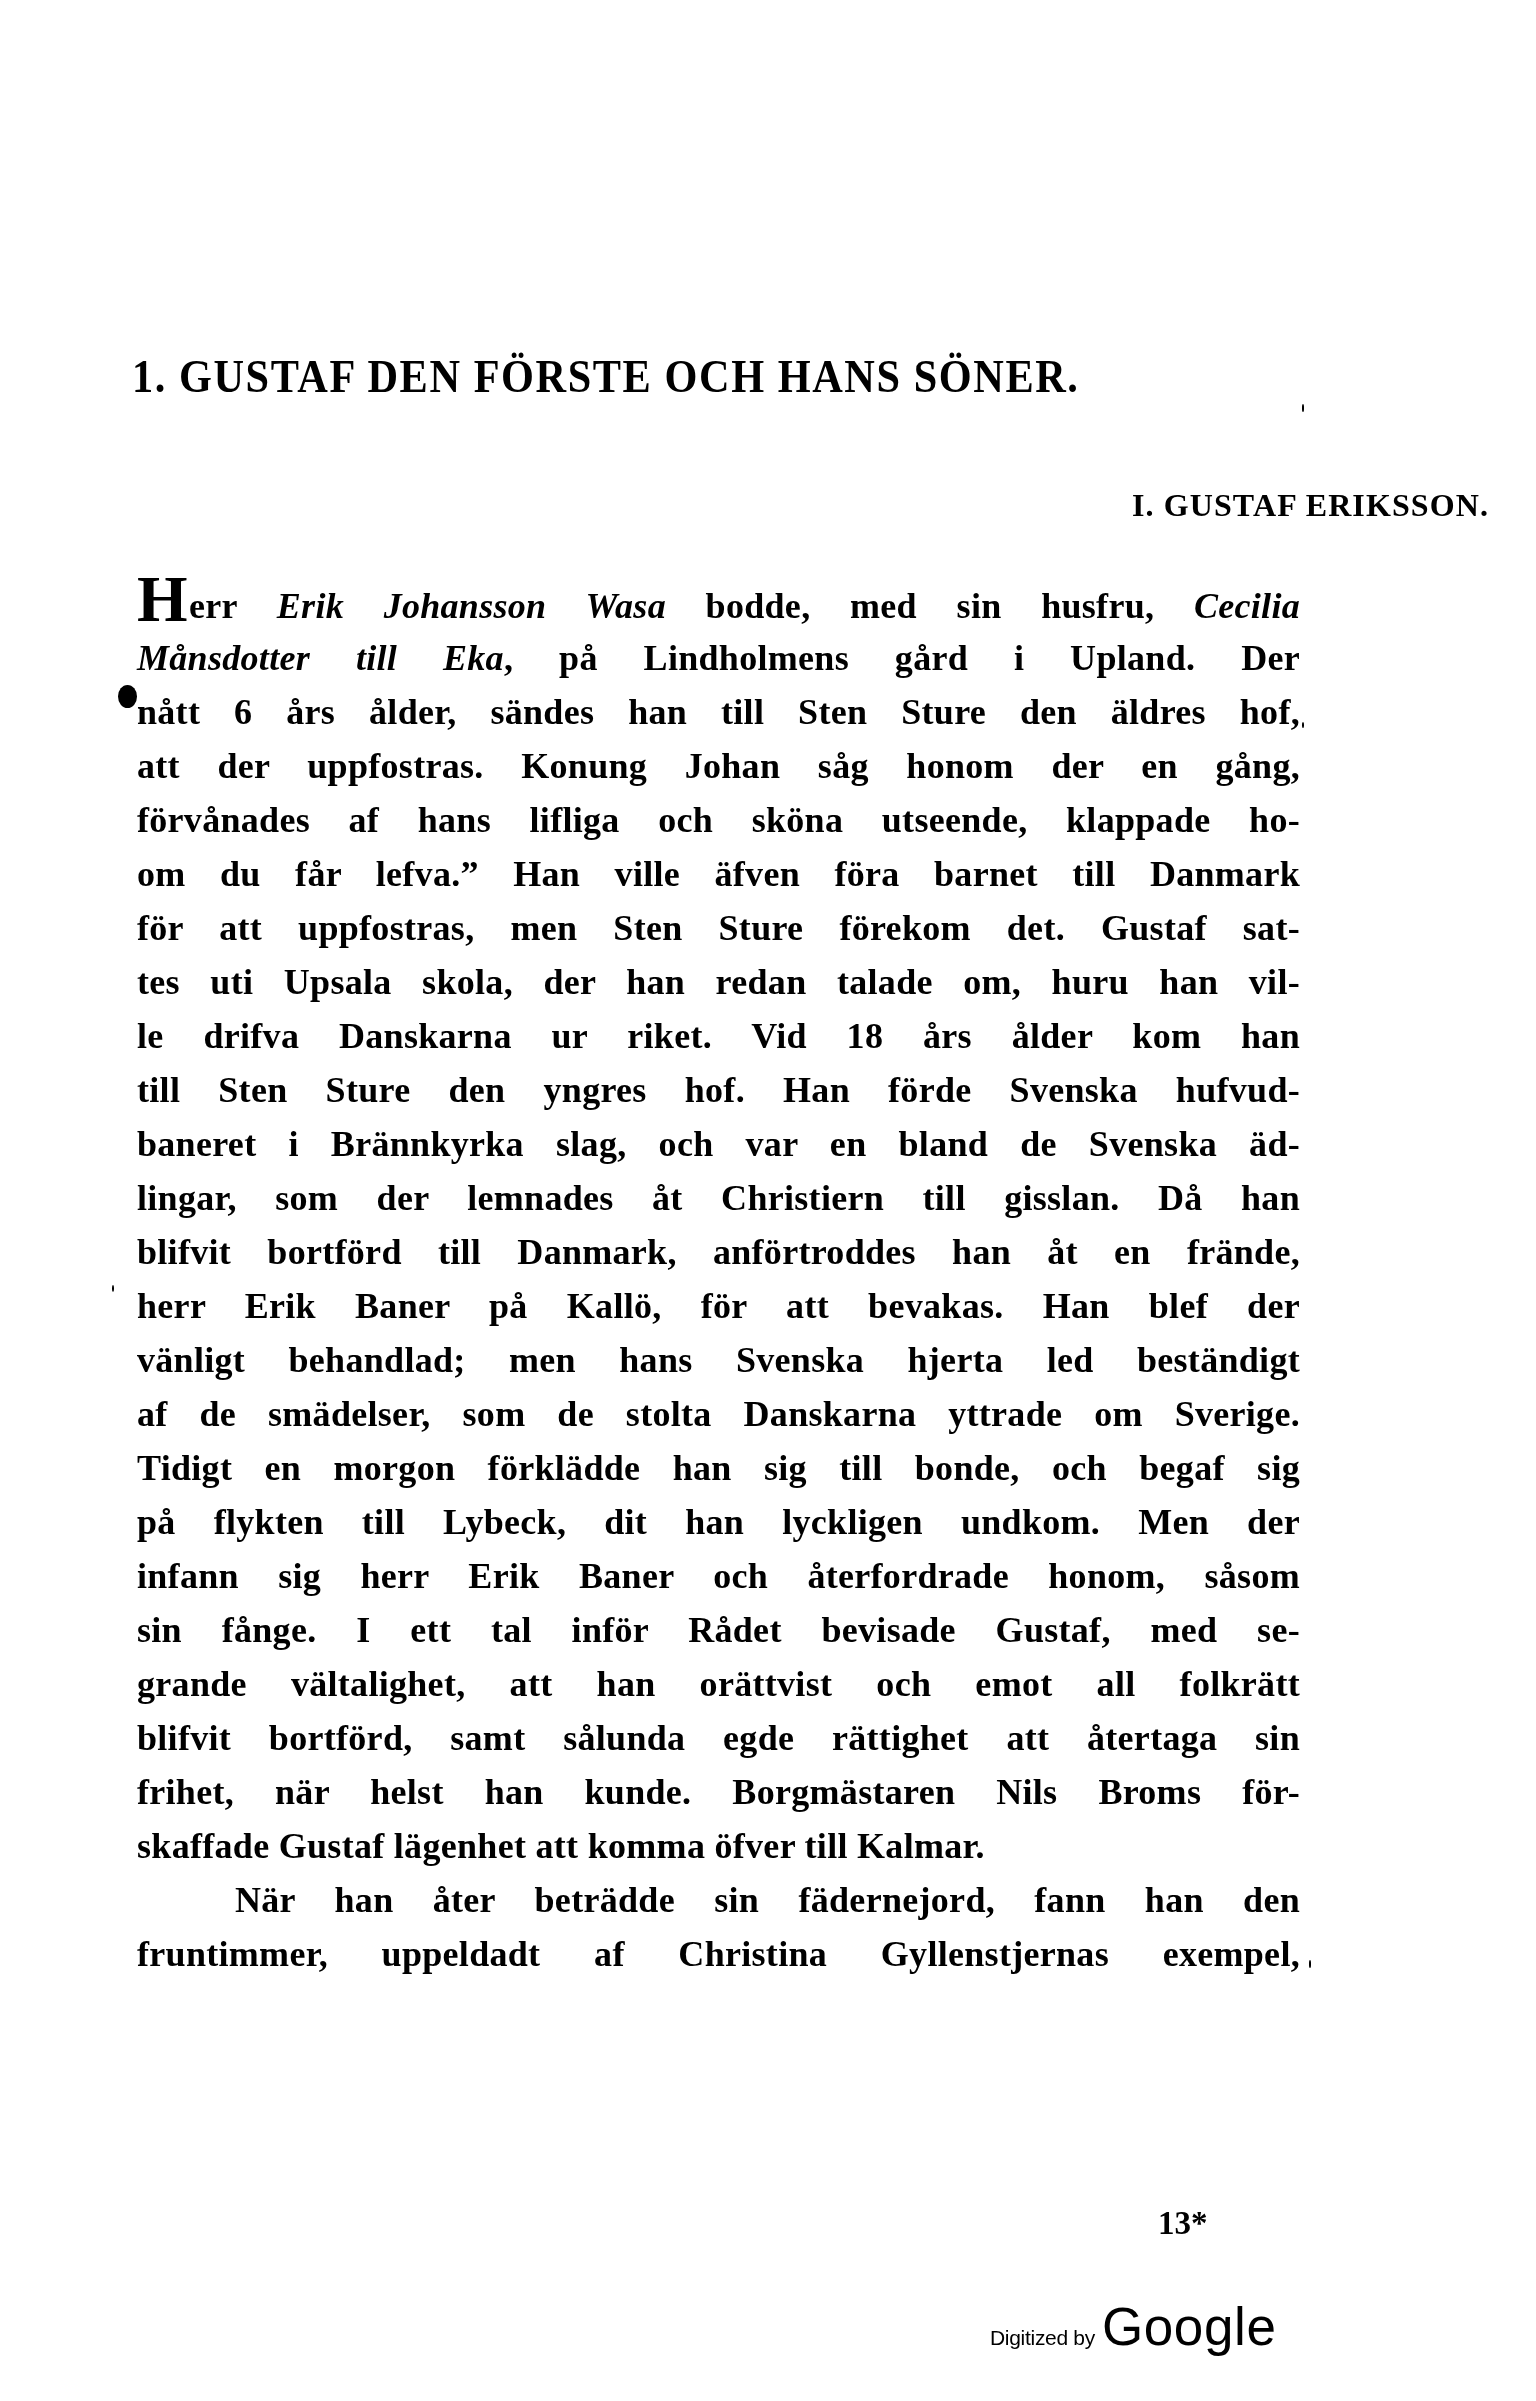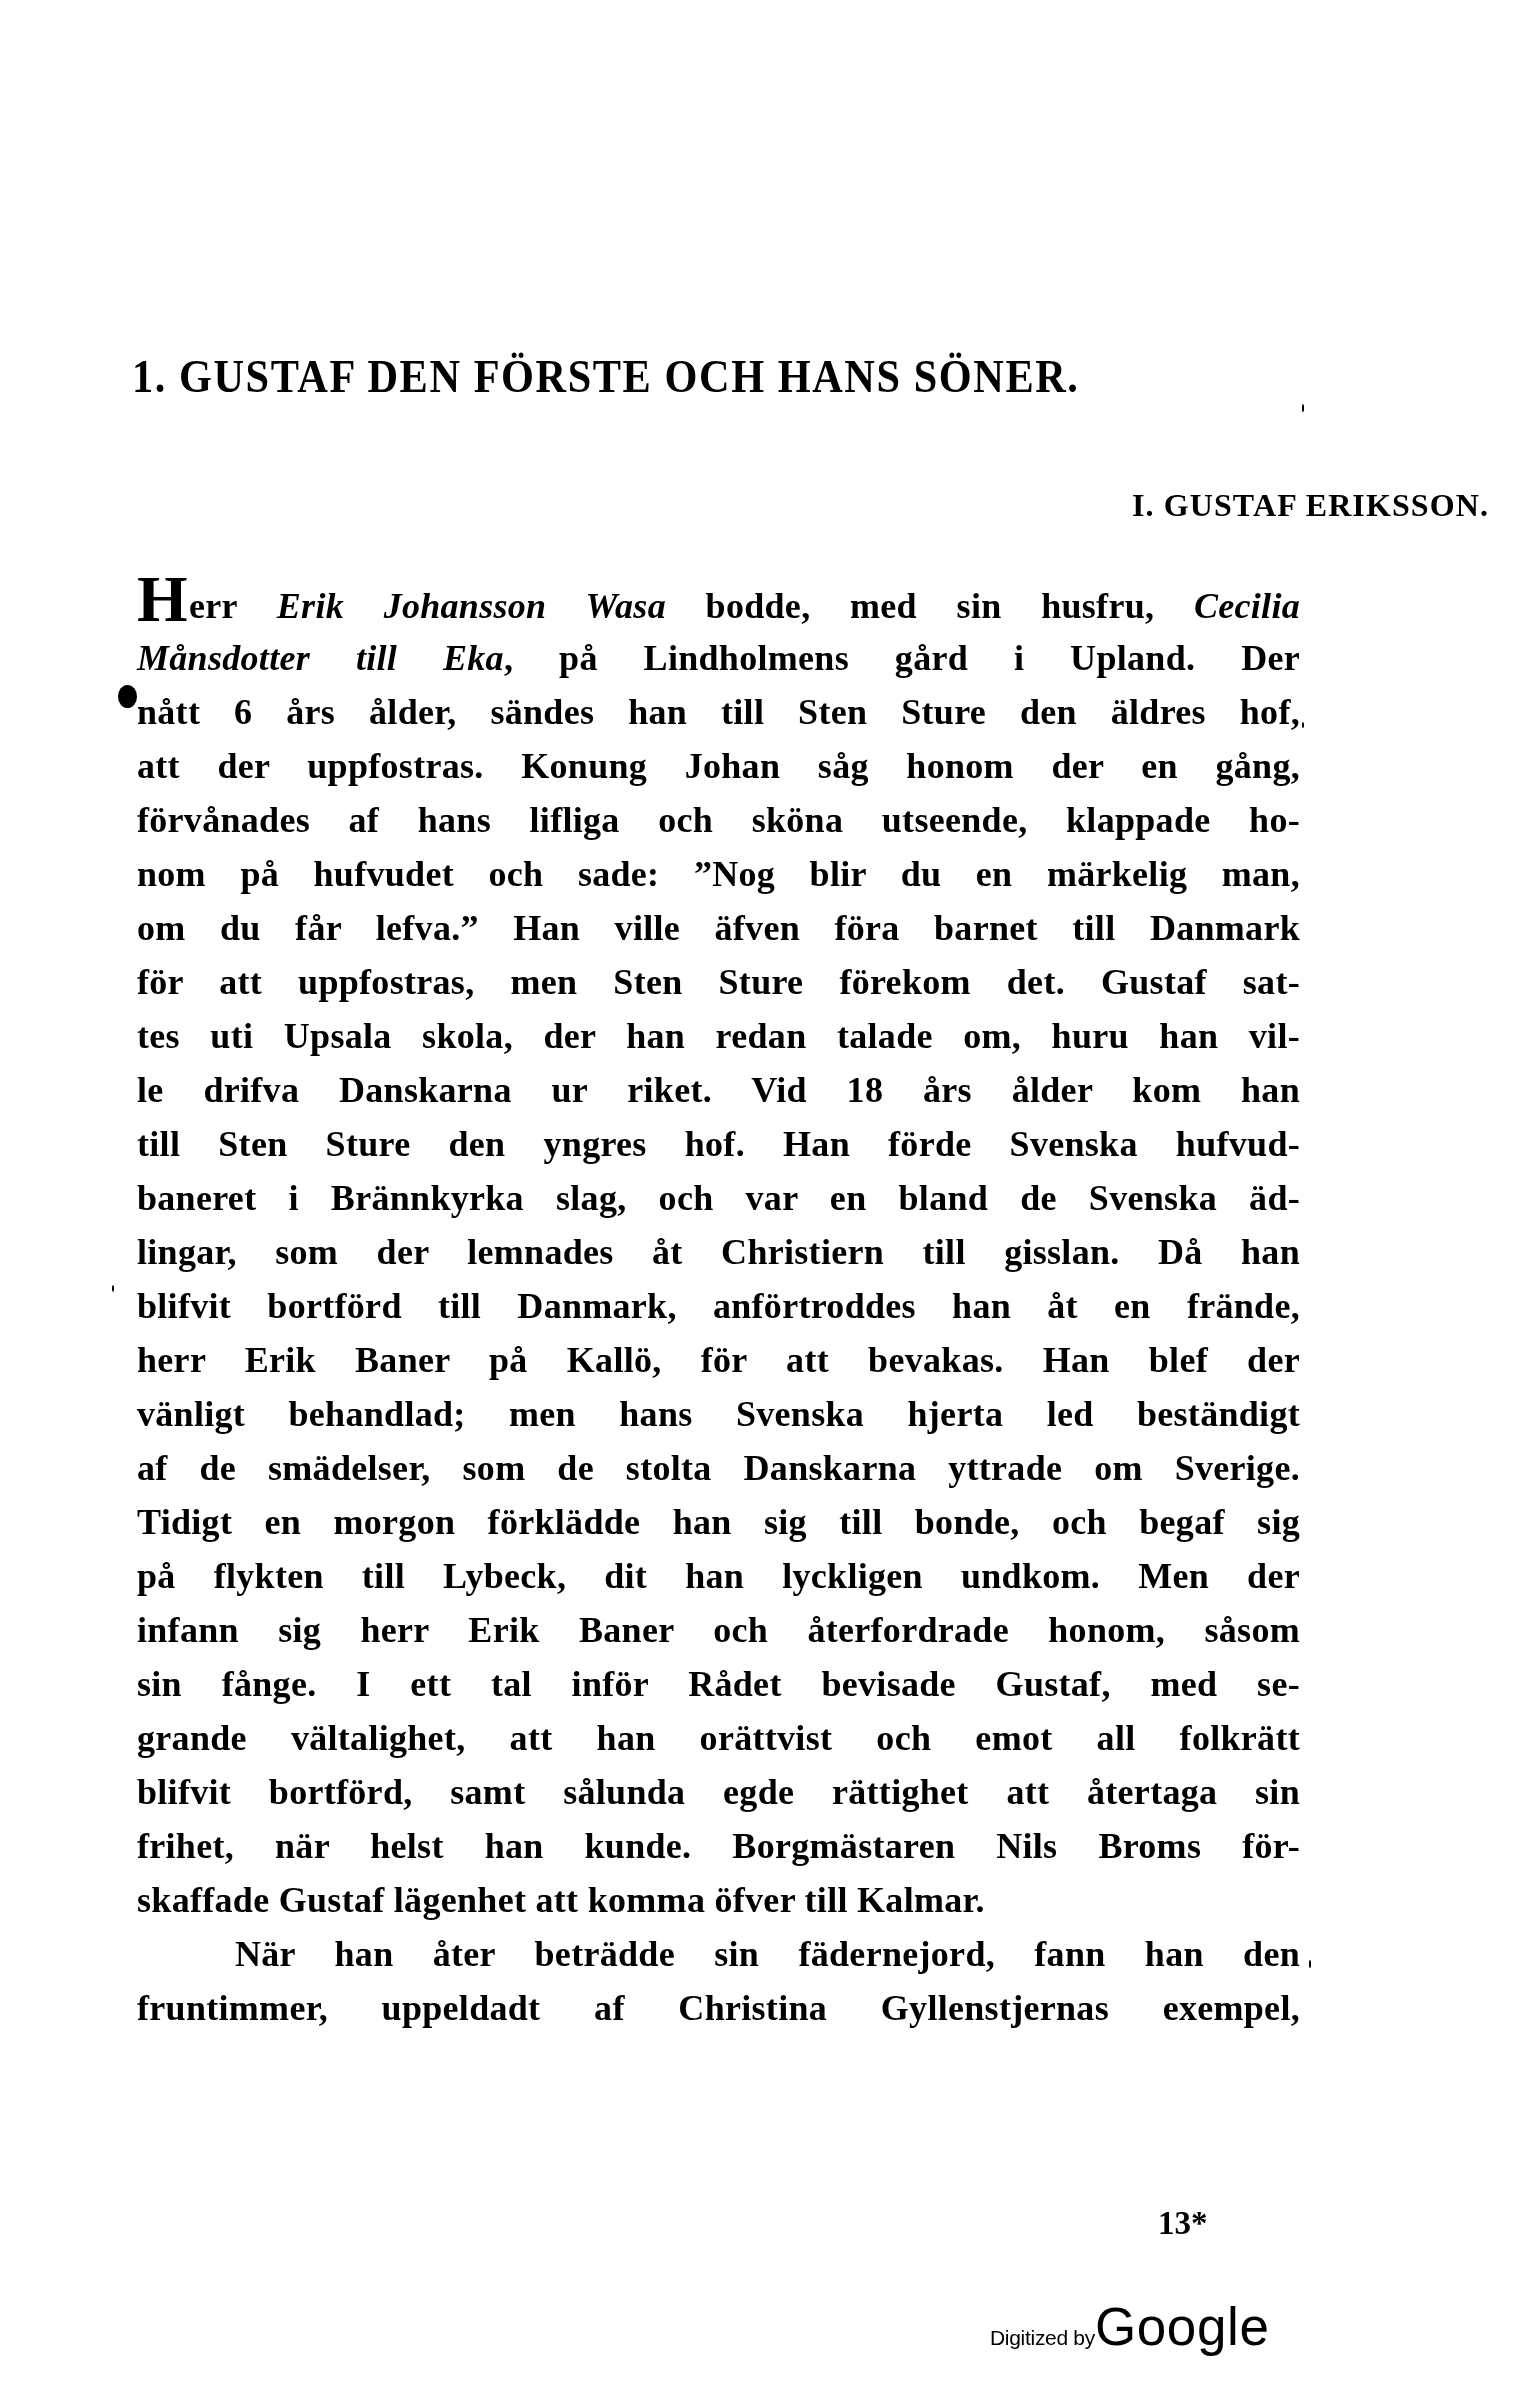--- a/index.html
+++ b/index.html
@@ -79,21 +79,21 @@
       top: 2197px;
       font-size: 33px;
       font-weight: bold;
     }
     .footer {
       position: absolute;
       left: 990px;
       top: 2288px;
       display: flex;
       align-items: baseline;
-      gap: 0;
+      gap: 7px;
     }
     .footer .digitized {
       font-family: "Liberation Sans", "DejaVu Sans", sans-serif;
       font-size: 21px;
       letter-spacing: -0.3px;
     }
     .footer .google {
       font-family: Liberation Sans, sans-serif;
       font-size: 53px;
       letter-spacing: 0.6px;
@@ -115,21 +115,20 @@
   <div class="section-title">
     <span>I. GUSTAF ERIKSSON.</span>
   </div>
 
   <div class="body" id="body-text">
       <div class="line"><span class="dropcap">H</span><span>err </span><span class="it">Erik Johansson Wasa</span><span> bodde, med sin husfru, </span><span class="it">Cecilia</span></div>
       <div class="line"><span class="it">Månsdotter till Eka</span><span>, på Lindholmens gård i Upland.  Der</span></div>
       <div class="line"><span>nått 6 års ålder, sändes han till Sten Sture den äldres hof,</span></div>
       <div class="line"><span>att der uppfostras.  Konung Johan såg honom der en gång,</span></div>
       <div class="line"><span>förvånades af hans lifliga och sköna utseende, klappade ho-</span></div>
-      <div class="line"><span>nom på hufvudet och sade: ”Nog blir du en märkelig man,</span></div>
       <div class="line"><span>om du får lefva.”  Han ville äfven föra barnet till Danmark</span></div>
       <div class="line"><span>för att uppfostras, men Sten Sture förekom det.  Gustaf sat-</span></div>
       <div class="line"><span>tes uti Upsala skola, der han redan talade om, huru han vil-</span></div>
       <div class="line"><span>le drifva Danskarna ur riket.  Vid 18 års ålder kom han</span></div>
       <div class="line"><span>till Sten Sture den yngres hof.  Han förde Svenska hufvud-</span></div>
       <div class="line"><span>baneret i Brännkyrka slag, och var en bland de Svenska äd-</span></div>
       <div class="line"><span>lingar, som der lemnades åt Christiern till gisslan.  Då han</span></div>
       <div class="line"><span>blifvit bortförd till Danmark, anförtroddes han åt en frände,</span></div>
       <div class="line"><span>herr Erik Baner på Kallö, för att bevakas.  Han blef der</span></div>
       <div class="line"><span>vänligt behandlad; men hans Svenska hjerta led beständigt</span></div>

